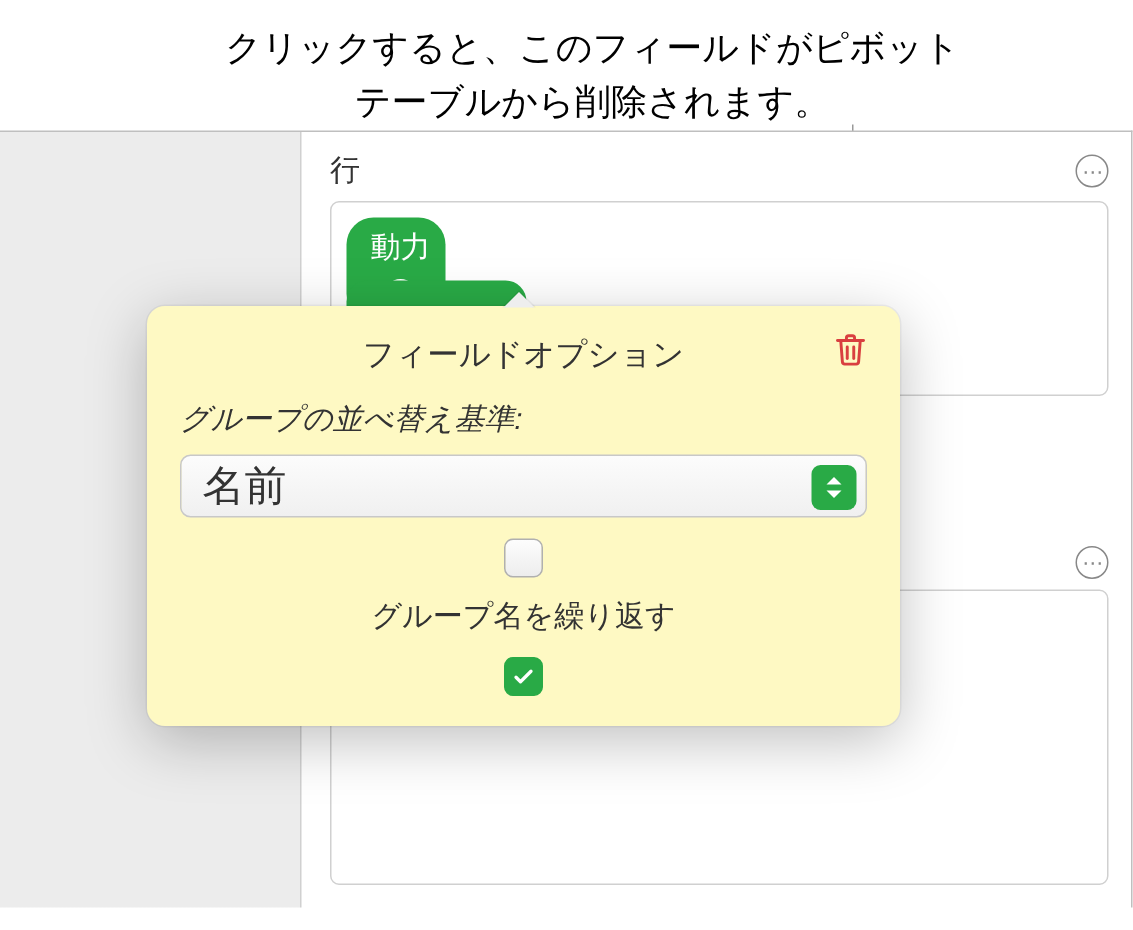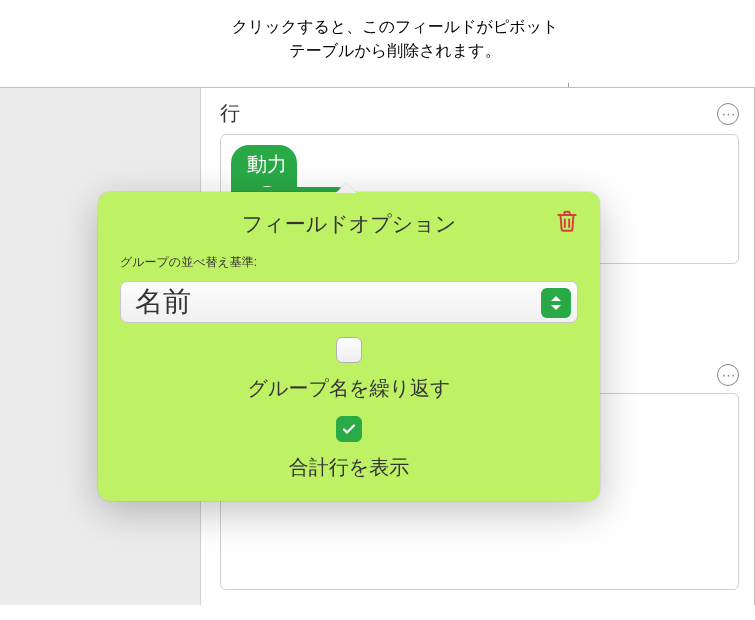--- a/index.html
+++ b/index.html
@@ -9,21 +9,21 @@
       height: 620px;
       background: #fff;
       position: relative;
     }
     .annotation {
       position: absolute;
       top: 15px;
       left: 75px;
       right: 40px;
       text-align: center;
-      font-size: 16px;
+      font-size: 24px;
       color: #000;
       line-height: 1.5;
     }
     .callout-line {
       position: absolute;
       width: 1px;
       background: #999;
       left: 568px;
       top: 83px;
       height: 150px;
@@ -131,23 +131,23 @@
       top: 305px;
       right: 15px;
       bottom: 15px;
       border: 1px solid #d0d0d0;
       border-radius: 6px;
       background: #fff;
     }
     .popover {
       position: absolute;
       left: 98px;
-      top: 192px;
+      top: 204px;
       width: 502px;
-      background: #bef264;
+      background: #fef9c3;
       border-radius: 12px;
       box-shadow: 0 10px 40px rgba(0,0,0,0.25), 0 0 0 1px rgba(0,0,0,0.05);
       padding: 18px 22px 20px 22px;
     }
     .popover-arrow {
       position: absolute;
       top: -11px;
       left: 237px;
       width: 22px;
       height: 12px;
@@ -179,23 +179,24 @@
     .delete-icon {
       position: absolute;
       right: -2px;
       top: -2px;
       width: 26px;
       height: 26px;
       color: #d93f3f;
       cursor: pointer;
     }
     .popover-label {
-      font-size: 12px;
+      font-size: 20px;
       color: #333;
       margin-bottom: 10px;
+      font-style: italic;
     }
     .select-row {
       position: relative;
       height: 42px;
       background: linear-gradient(#fcfcfc, #f0f0f0);
       border: 1px solid #c8c8c8;
       border-radius: 7px;
       display: flex;
       align-items: center;
       padding: 0 42px 0 14px;
@@ -315,15 +316,14 @@
     </span>
     <span>グループ名を繰り返す</span>
   </div>
 
   <div class="checkbox-row">
     <span class="cb checked">
       <svg width="16" height="16" viewBox="0 0 16 16">
           <path d="M3 8.5l3 3 7-7" stroke="#fff" stroke-width="2.2" fill="none" stroke-linecap="round" stroke-linejoin="round"></path>
         </svg>
     </span>
-    <span>合計行を表示</span>
   </div>
 </div>
 
 </body></html>

